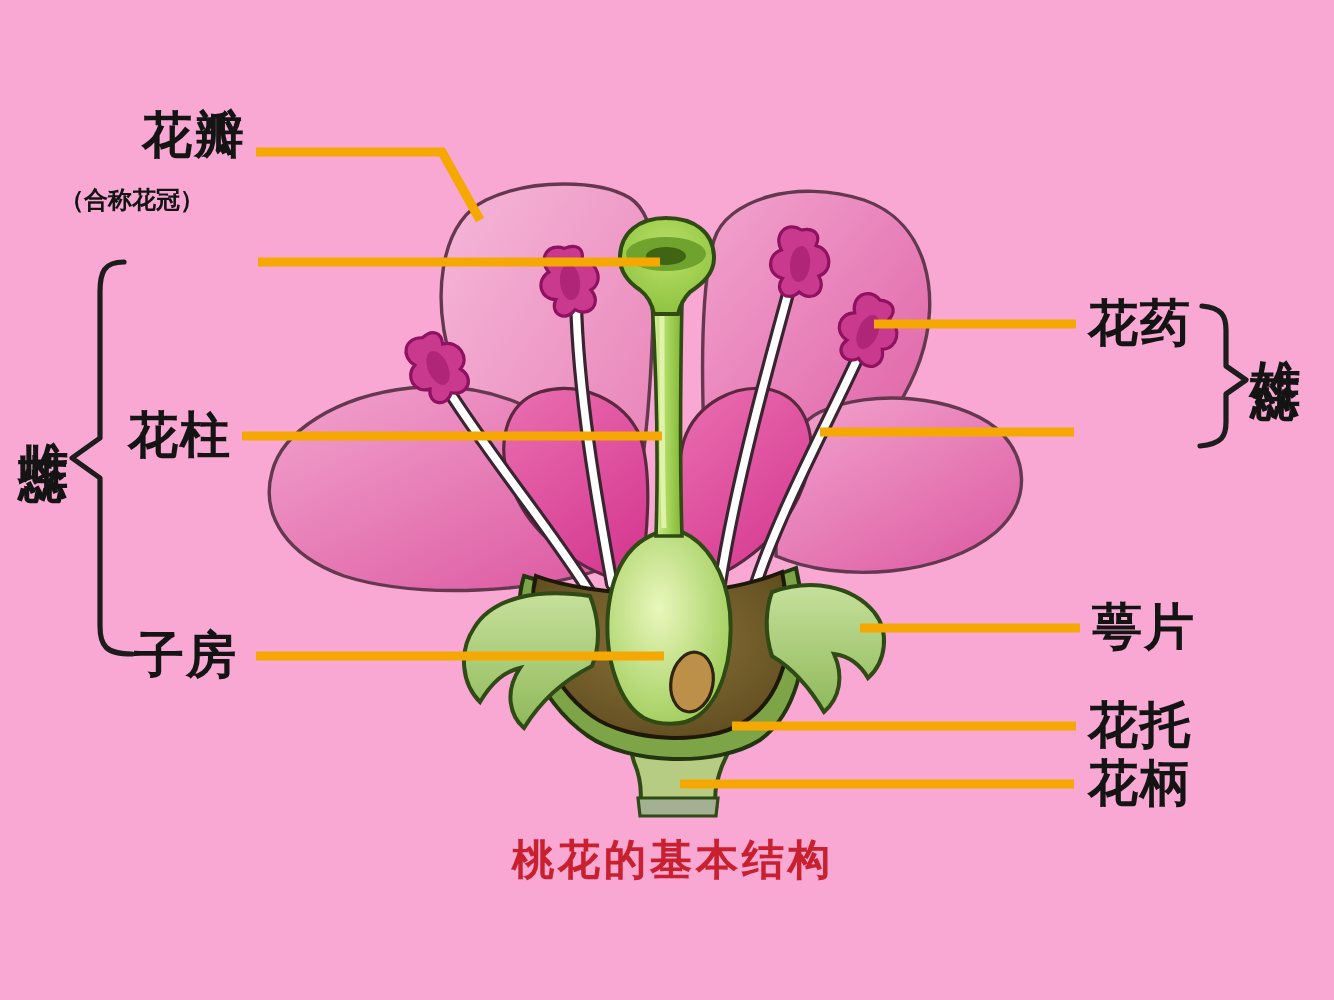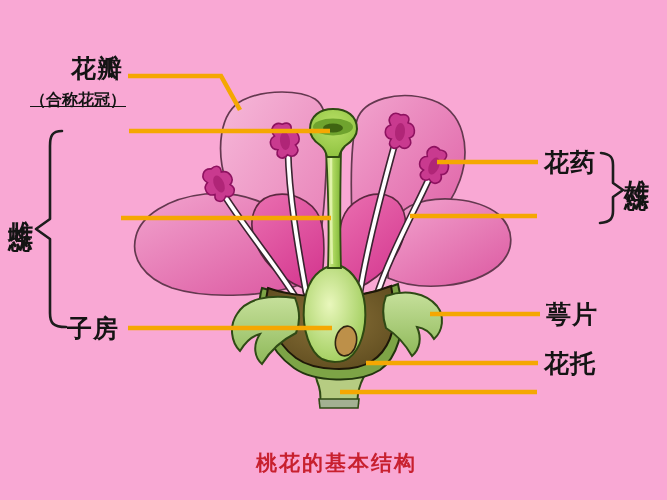--- a/index.html
+++ b/index.html
@@ -6,32 +6,31 @@
   .stage{
     position:relative;width:667px;height:500px;background:#f9a8d4;overflow:hidden;
     font-family:"Liberation Sans", sans-serif;
   }
   .stage svg{position:absolute;left:0;top:0;}
   .lbl{
     position:absolute;font-weight:bold;font-size:25px;line-height:26px;
     color:var(--label-text);white-space:nowrap;letter-spacing:1px;
   }
   .sub{
-    position:absolute;font-weight:600;font-size:16px;line-height:20px;
-    color:var(--label-text);white-space:nowrap;text-decoration:underline;
+    position:absolute;font-weight:600;font-size:12px;line-height:20px;
+    color:var(--label-text);white-space:nowrap;
   }
   .vert{
     writing-mode:vertical-rl;text-orientation:upright;letter-spacing:5px;
     line-height:30px;
   }
   .title{
     position:absolute;left:0;right:0;top:416px;text-align:center;
     font-weight:bold;font-size:21px;letter-spacing:2px;text-indent:6px;
     color:var(--title-red);
-    margin-top:33px;
   }
   .lead{stroke:var(--leader-line);stroke-width:4.6;fill:none;}
   .bracket{stroke:var(--bracket);stroke-width:2.6;fill:none;stroke-linejoin:round;stroke-linecap:round;}
 </style>
 </head>
 <body>
 
 <div class="stage">
 
   <svg width="667" height="500" viewBox="0 0 667 500">
@@ -144,22 +143,24 @@
     </g>
 
     <g>
       <path class="bracket" d="M62,131 C52,131 50,136 50,146 L50,219 L36,229 L50,239 L50,313 C50,323 53,327 66,327"></path>
       <path class="bracket" stroke-width="2.4" d="M601,153 C611,154 613,158 613,165 L613,183 L623,190 L613,197 L613,211 C613,218 611,222 600,223"></path>
     </g>
   </svg>
 
   <div class="lbl" style="left:71px;top:55px">花瓣</div>
   <div class="sub" style="left:30px;top:90px">（合称花冠）</div>
+  <div class="lbl" style="left:64px;top:205px">花柱</div>
   <div class="lbl" style="left:67px;top:315px">子房</div>
   <div class="lbl vert" style="left:6px;top:201px">雌蕊</div>
 
   <div class="lbl" style="left:544px;top:149px">花药</div>
   <div class="lbl vert" style="left:622px;top:160px">雄蕊</div>
   <div class="lbl" style="left:546px;top:301px">萼片</div>
   <div class="lbl" style="left:544px;top:350px">花托</div>
+  <div class="lbl" style="left:544px;top:379px">花柄</div>
 
   <div class="title">桃花的基本结构</div>
 </div>
 
 </body></html>

